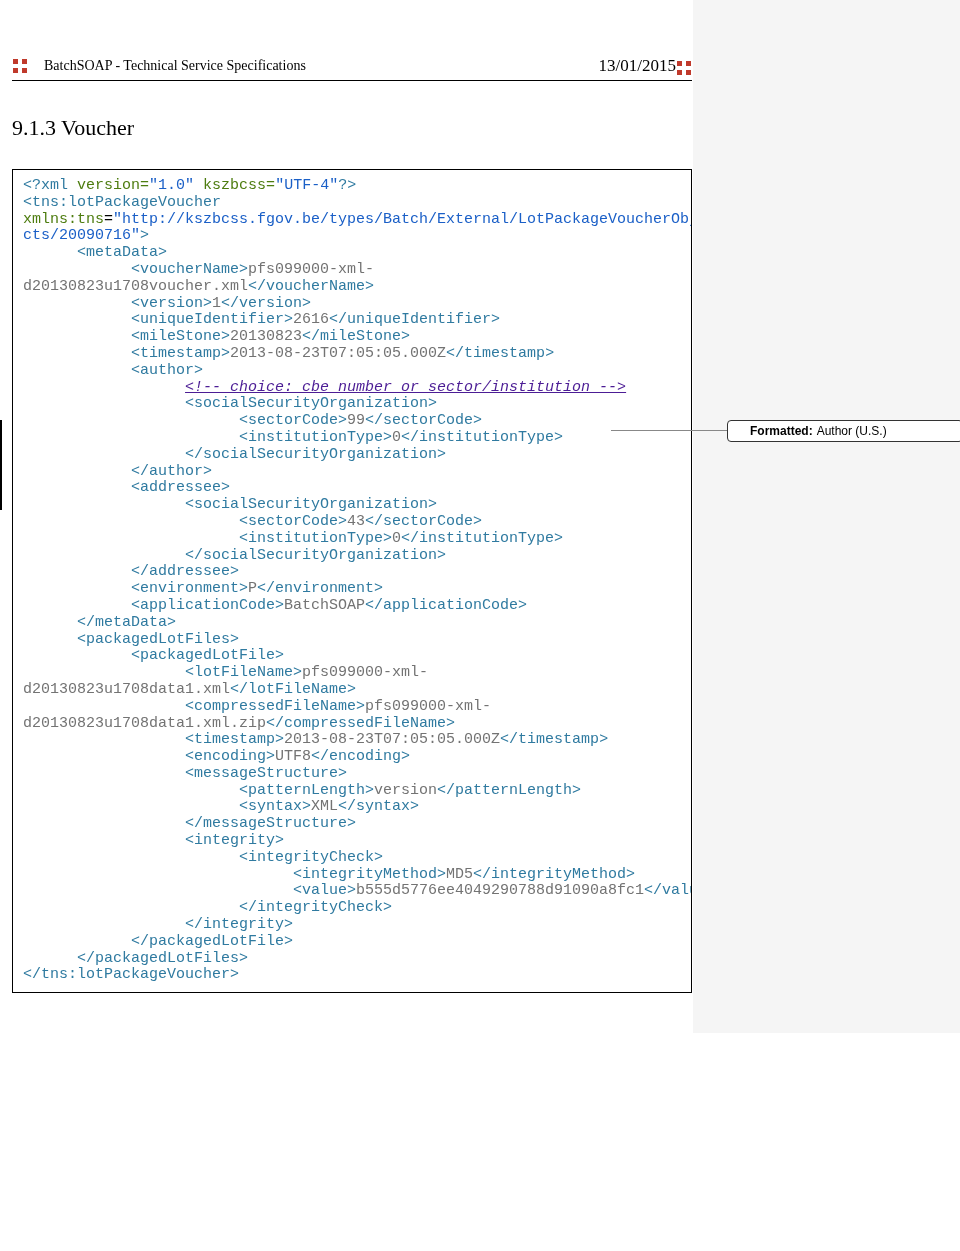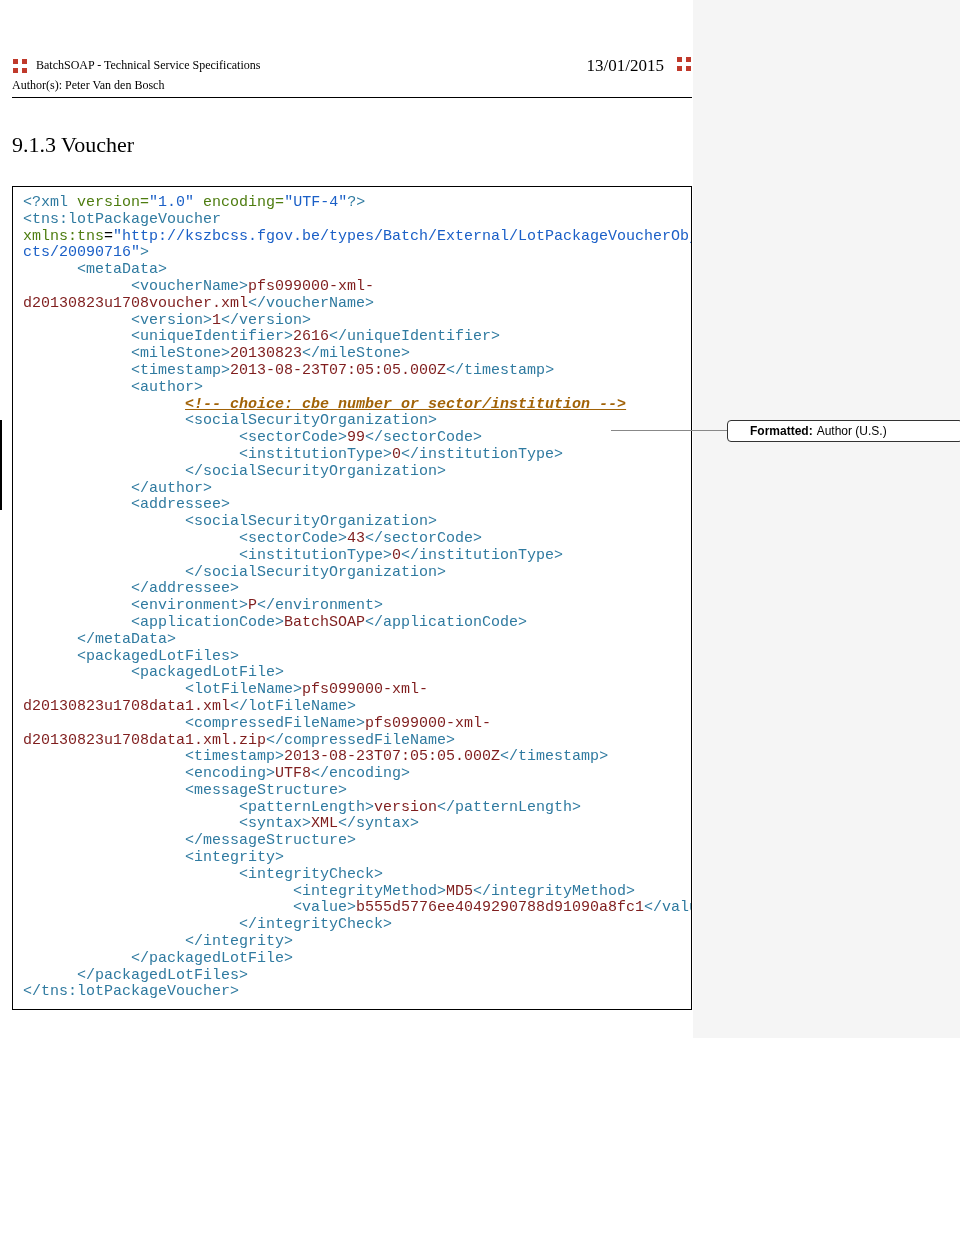--- a/index.html
+++ b/index.html
@@ -25,28 +25,28 @@
     background: #f5f5f5;
   }
   .header-row {
     display: flex;
     align-items: center;
     justify-content: space-between;
     padding: 44px 0 0 0;
   }
   .header-left {
     display: flex;
-    align-items: flex-start;
-    gap: 8px;
-    font-size: 12px;
+    align-items: flex-end;
+    gap: 16px;
+    font-size: 14px;
   }
   .header-right {
     display: flex;
-    align-items: flex-start;
-    gap: 12px;
+    align-items: flex-end;
+    gap: 0;
     font-size: 17px;
   }
   .logo {
     width: 16px;
     height: 16px;
     display: inline-block;
   }
   .author-line {
     font-size: 12px;
     margin-top: 2px;
@@ -70,22 +70,22 @@
     padding: 8px 10px 8px 10px;
     font-family: "Courier New", Courier, monospace;
     font-size: 15px;
     line-height: 1.12;
     white-space: pre;
     overflow: hidden;
   }
   .t  { color: #2f7aa0; } 
   .a  { color: #4d7c0f; } 
   .s  { color: #1a5fc7; } 
-  .c  { color: #a16207; font-style: italic; font-weight: bold; }
-  .v  { color: #7f1d1d; } 
+  .c  { color: #4c1d95; font-style: italic; }
+  .v  { color: #737373; } 
   .choice-line { text-decoration: underline; }
 
   .callout {
     position: absolute;
     left: 727px;
     top: 420px;
     width: 222px;
     height: 18px;
     border: 1px solid #333;
     border-radius: 4px;
@@ -152,26 +152,25 @@
             <g fill="#c0392b">
               <rect x="1" y="1" width="5" height="5"></rect>
               <rect x="10" y="1" width="5" height="5"></rect>
               <rect x="1" y="10" width="5" height="5"></rect>
               <rect x="10" y="10" width="5" height="5"></rect>
             </g>
           </svg>
       </span>
     </div>
   </div>
-  <div class="author-line">Author(s): Peter Van den Bosch</div>
   <hr class="hr">
 
   <div class="section-heading">9.1.3  Voucher</div>
 
-  <div class="code-box"><span class="t">&lt;?xml</span> <span class="a">version=</span><span class="s">"<span>1.0</span>"</span> <span class="a">encoding=</span><span class="s">"<span>UTF-4</span>"</span><span class="t">?&gt;</span>
+  <div class="code-box"><span class="t">&lt;?xml</span> <span class="a">version=</span><span class="s">"<span>1.0</span>"</span> <span class="a">kszbcss=</span><span class="s">"<span>UTF-4</span>"</span><span class="t">?&gt;</span>
 <span class="t">&lt;<span>tns:lotPackageVoucher</span></span>
 <span class="a"><span>xmlns:tns</span></span>=<span class="s">"http://kszbcss.fgov.be/types/Batch/External/LotPackageVoucherObje
 cts/20090716"</span><span class="t">&gt;</span>
       <span class="t">&lt;metaData&gt;</span>
             <span class="t">&lt;voucherName&gt;</span><span class="v">pfs099000-xml-
 d20130823u1708voucher.xml</span><span class="t">&lt;/voucherName&gt;</span>
             <span class="t">&lt;version&gt;</span><span class="v">1</span><span class="t">&lt;/version&gt;</span>
             <span class="t">&lt;uniqueIdentifier&gt;</span><span class="v">2616</span><span class="t">&lt;/uniqueIdentifier&gt;</span>
             <span class="t">&lt;mileStone&gt;</span><span class="v">20130823</span><span class="t">&lt;/mileStone&gt;</span>
             <span class="t">&lt;timestamp&gt;</span><span class="v">2013-08-23T07:05:05.000Z</span><span class="t">&lt;/timestamp&gt;</span>

